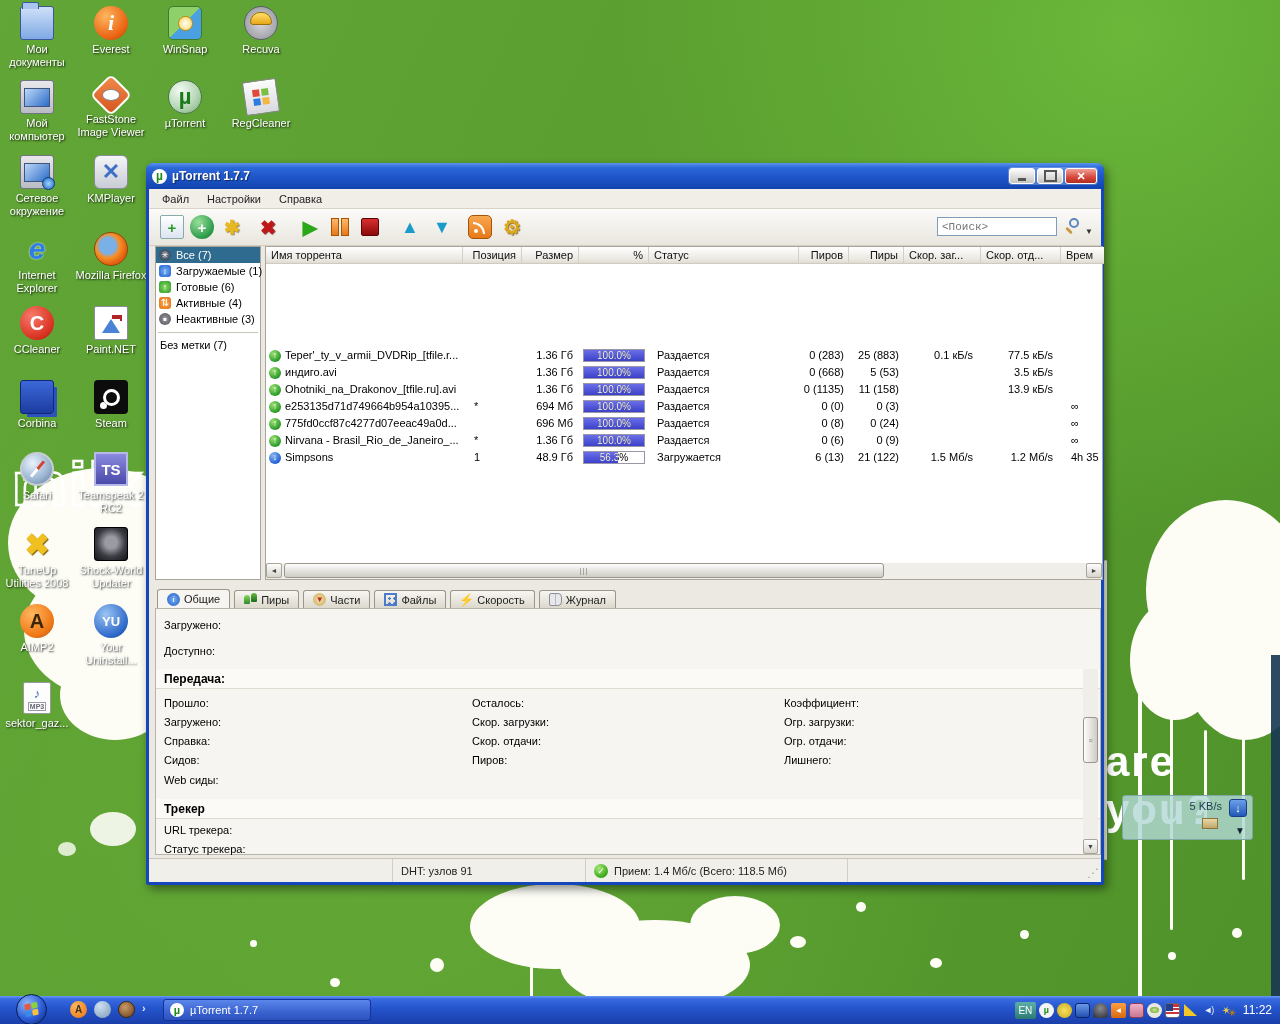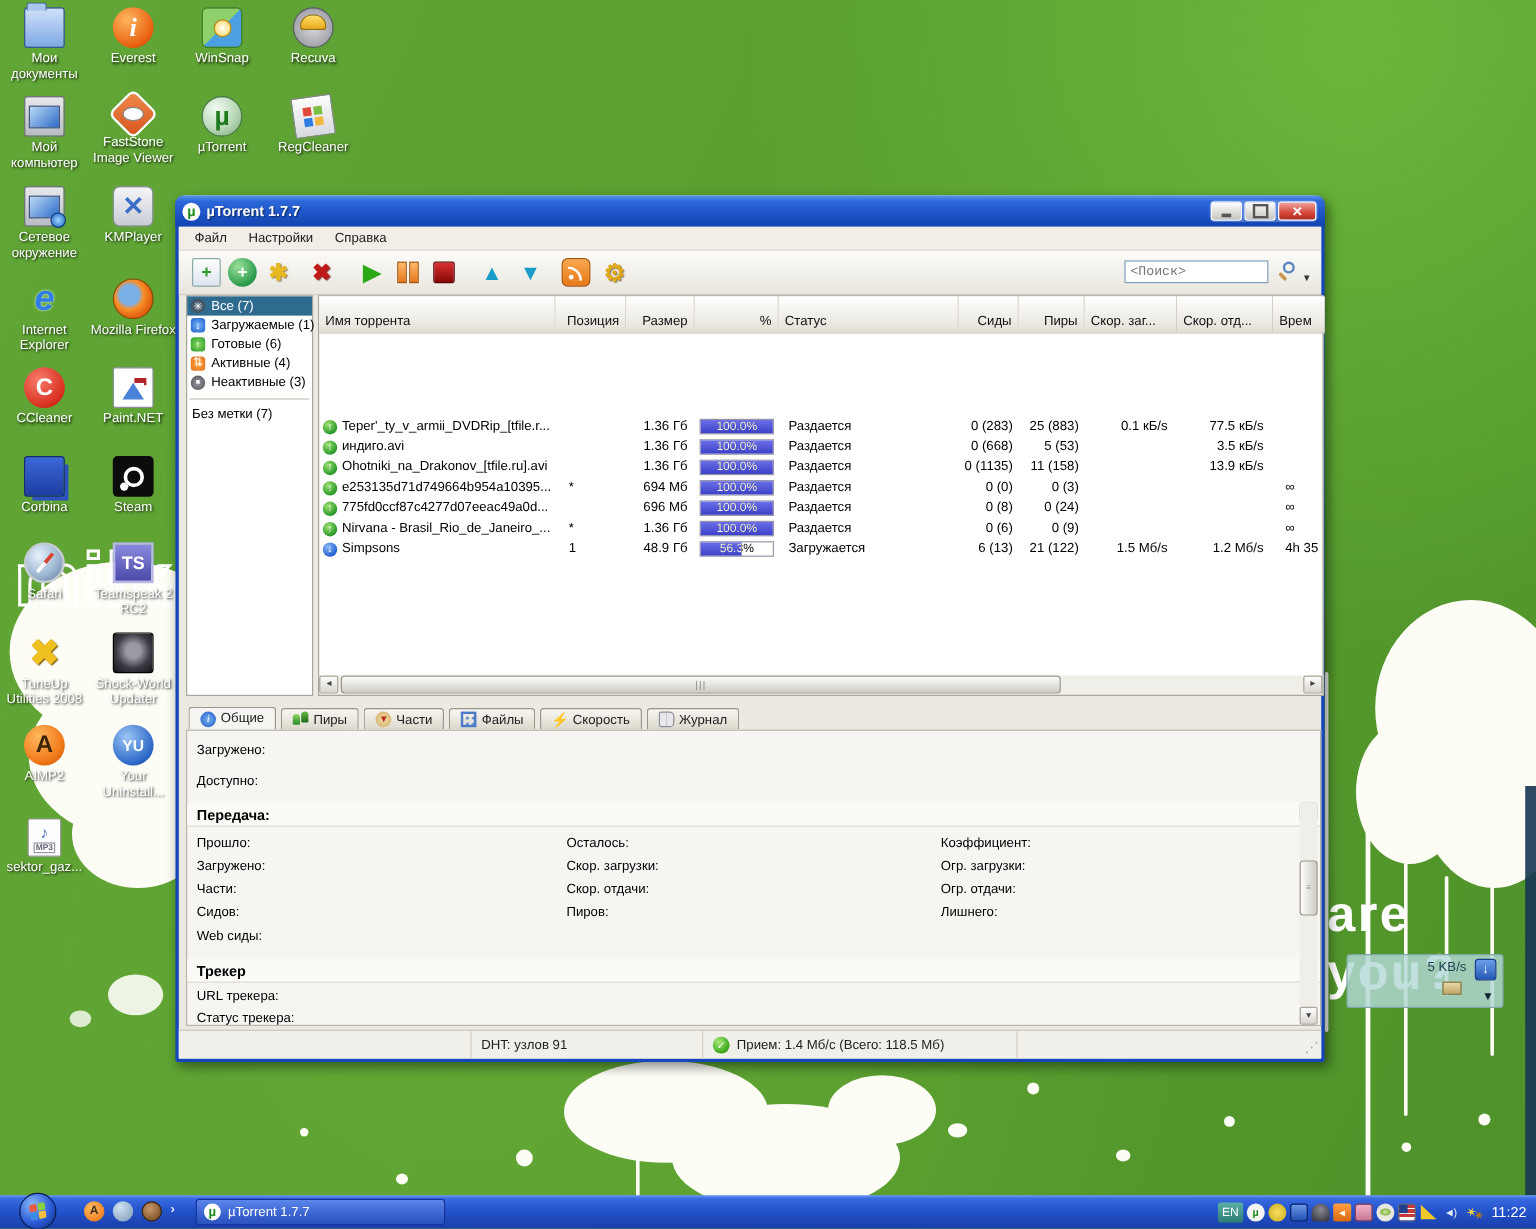--- a/index.html
+++ b/index.html
@@ -130,21 +130,21 @@
   .sic-dl{background:radial-gradient(#7ab4f4,#1c5cd0)}.sic-dl::after{content:"↓"}
   .sic-done{background:radial-gradient(#8ad860,#289a28)}.sic-done::after{content:"↑"}
   .sic-act{background:radial-gradient(#ffb050,#e06a10)}.sic-act::after{content:"⇅";font-size:10px}
   .sic-inact{background:radial-gradient(#9a9aa2,#4c4c54);border-radius:50%}.sic-inact::after{content:"■";font-size:6px}
   .ssep{height:1px;background:#c8c4ba;margin:5px 2px 4px 2px}
   .snolabel{padding-left:4px;height:16px;line-height:16px}
 
   
   .tlist{position:absolute;left:116px;top:83px;width:838px;height:334px;background:#fff;border:1px solid #a9a59a}
   .thead{position:absolute;left:0;top:0;width:100%;height:17px}
-  .th{position:absolute;top:0;height:17px;background:linear-gradient(#ffffff,#eae7e0 80%,#e0dcd2);border-right:1px solid #d4d0c6;border-bottom:1px solid #cfcbc0;padding:15px 5px;color:#111;white-space:nowrap;overflow:hidden}
+  .th{position:absolute;top:0;height:17px;background:linear-gradient(#ffffff,#eae7e0 80%,#e0dcd2);border-right:1px solid #d4d0c6;border-bottom:1px solid #cfcbc0;padding:2px 5px;color:#111;white-space:nowrap;overflow:hidden}
   .trow{position:absolute;left:0;width:100%;height:17px}
   .tc{position:absolute;top:0;height:17px;line-height:17px;white-space:nowrap;overflow:hidden;color:#000}
   .c-name{left:0;width:197px;display:flex;align-items:center}
   .c-pos{left:197px;width:59px;padding-left:11px}
   .c-size{left:256px;width:57px;text-align:right;padding-right:6px}
   .c-pct{left:313px;width:70px}
   .c-status{left:383px;width:150px;padding-left:8px}
   .c-seeds{left:533px;width:50px;text-align:right;padding-right:5px}
   .c-peers{left:583px;width:55px;text-align:right;padding-right:5px}
   .c-dl{left:638px;width:77px;text-align:right;padding-right:8px}
@@ -434,21 +434,21 @@
       <div class="snolabel">Без метки (7)</div>
     </div>
 
     <div class="tlist">
       <div class="thead">
         <div class="th h-name">Имя торрента</div>
         <div class="th h-pos">Позиция</div>
         <div class="th h-size">Размер</div>
         <div class="th h-pct">%</div>
         <div class="th h-status">Статус</div>
-        <div class="th h-seeds">Сиды</div>
+        <div class="th h-seeds">Пиров</div>
         <div class="th h-peers">Пиры</div>
         <div class="th h-dl">Скор. заг...</div>
         <div class="th h-ul">Скор. отд...</div>
         <div class="th h-eta">Врем</div>
       </div>
 
       <div class="trow" style="top:100px">
         <div class="tc c-name">
             <span class="ric seed"></span>
             <span>Teper'_ty_v_armii_DVDRip_[tfile.r...</span>
@@ -644,21 +644,21 @@
         </div>
     </div>
 
     <div class="ipanel">
       <span class="ilabel" style="left:8px;top:10px">Загружено:</span>
       <span class="ilabel" style="left:8px;top:36px">Доступно:</span>
 
       <div class="ghead" style="top:60px">Передача:</div>
       <span class="ilabel" style="left:8px;top:88px">Прошло:</span>
       <span class="ilabel" style="left:8px;top:107px">Загружено:</span>
-      <span class="ilabel" style="left:8px;top:126px">Части:</span>
+      <span class="ilabel" style="left:8px;top:126px">Справка:</span>
       <span class="ilabel" style="left:8px;top:145px">Сидов:</span>
       <span class="ilabel" style="left:8px;top:165px">Web сиды:</span>
       <span class="ilabel" style="left:316px;top:88px">Осталось:</span>
       <span class="ilabel" style="left:316px;top:107px">Скор. загрузки:</span>
       <span class="ilabel" style="left:316px;top:126px">Скор. отдачи:</span>
       <span class="ilabel" style="left:316px;top:145px">Пиров:</span>
       <span class="ilabel" style="left:628px;top:88px">Коэффициент:</span>
       <span class="ilabel" style="left:628px;top:107px">Огр. загрузки:</span>
       <span class="ilabel" style="left:628px;top:126px">Огр. отдачи:</span>
       <span class="ilabel" style="left:628px;top:145px">Лишнего:</span>

